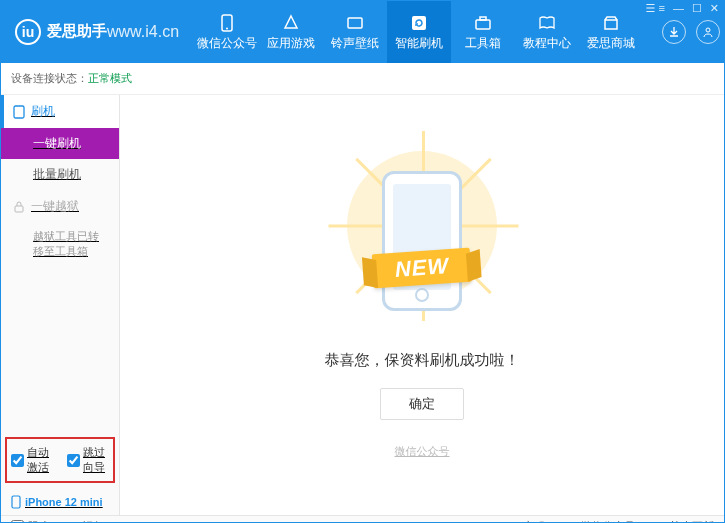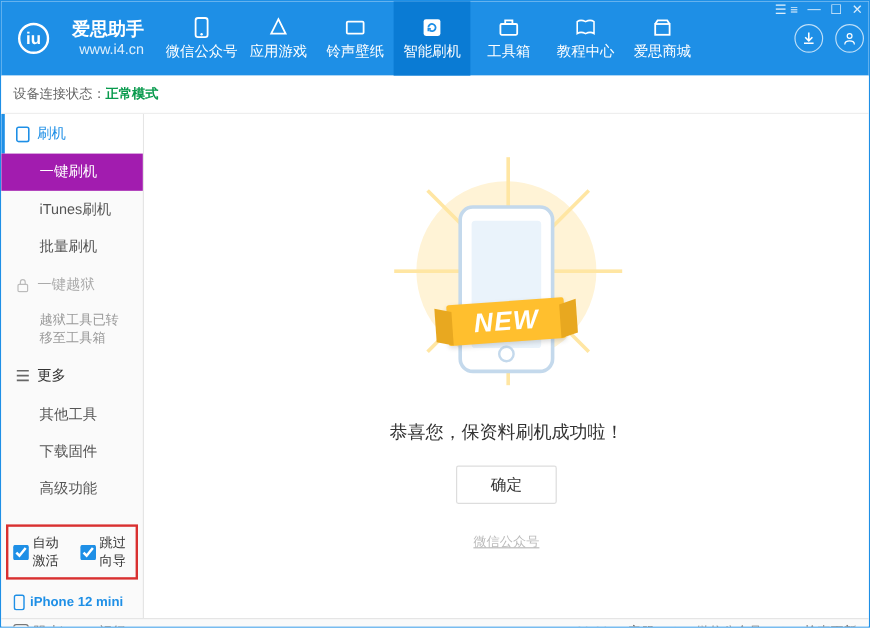--- a/index.html
+++ b/index.html
@@ -1,34 +1,34 @@
 <!DOCTYPE html>
 <html><head>
 <meta charset="utf-8">
 <style>
 * { margin: 0; padding: 0; box-sizing: border-box; }
 body { font-family: "Microsoft YaHei", sans-serif; font-size: 12px; background: #fff; width: 725px; height: 523px; overflow: hidden; border: 1px solid #1e8fe6; }
 .header { background: #1e8fe6; color: #fff; height: 62px; display: flex; align-items: center; padding: 0 4px 0 14px; }
 .logo-area { display: flex; align-items: center; margin-right: 16px; }
 .logo-circle { width: 26px; height: 26px; border: 2px solid #fff; border-radius: 50%; display: flex; align-items: center; justify-content: center; font-weight: bold; font-size: 14px; margin-right: 6px; }
-.logo-text { display: flex; flex-direction: column; line-height: 1.2; align-items: flex-end; }
+.logo-text { display: flex; line-height: 1.2; }
 .logo-title { font-size: 15px; font-weight: bold; }
-.logo-url { font-size: 12px; opacity: 0.85; margin-left: 19px; }
+.logo-url { font-size: 16px; opacity: 0.85; }
 .nav { display: flex; flex: 1; }
 .nav-item { width: 64px; height: 62px; display: flex; flex-direction: column; align-items: center; justify-content: center; font-size: 12px; cursor: pointer; }
 .nav-item.active { background: #0a7bd4; text-align: center; }
 .nav-icon { width: 20px; height: 20px; margin-bottom: 2px; display: flex; align-items: center; justify-content: center; }
 .header-right { display: flex; align-items: center; gap: 10px; }
 .circle-btn { width: 24px; height: 24px; border: 1.5px solid rgba(255,255,255,0.7); border-radius: 50%; display: flex; align-items: center; justify-content: center; cursor: pointer; }
 .win-controls { position: absolute; top: 2px; right: 6px; display: flex; gap: 8px; font-size: 11px; color: rgba(255,255,255,0.85); }
 .win-controls span { cursor: pointer; }
 .body { display: flex; height: 420px; }
-.sidebar { width: 119px; border-right: 1px solid #e5e5e5; display: flex; flex-direction: column; background: #fafafa; }
+.sidebar { width: 119px; border-right: 1px solid #e5e5e5; display: flex; flex-direction: column; background: #fafafa; text-decoration: underline; }
 .status-bar { padding: 8px 10px; font-size: 11px; color: #666; border-bottom: 1px solid #eee; background: #fff; }
-.status-bar .ok { color: #0a9b4e; font-weight: bold; }
+.status-bar .ok { color: #0a9b4e; font-weight: normal; }
 .side-group { }
 .side-head { display: flex; align-items: center; padding: 8px 12px; color: #333; gap: 6px; cursor: pointer; }
 .side-head.active { color: #1e8fe6; border-left: 3px solid #1e8fe6; padding-left: 9px; background: #fff; }
 .side-head.locked { color: #aaa; }
 .sub-item { padding: 7px 12px 7px 32px; font-size: 12px; color: #555; cursor: pointer; }
 .sub-item.active { background: #a21caf; color: #fff; }
 .sub-note { padding: 6px 12px 6px 32px; font-size: 11px; color: #999; line-height: 1.4; }
 .red-box { border: 2px solid #d93030; margin: 6px 4px; padding: 6px 4px; display: flex; gap: 14px; font-size: 11px; }
 .red-box label { display: flex; align-items: center; gap: 3px; color: #333; }
 .red-box input { accent-color: #1e8fe6; }
@@ -159,47 +159,33 @@
     <div class="side-group">
       <div class="side-head active">
         <span>
             <svg width="12" height="14">
               <rect x="1" y="1" width="10" height="12" rx="1.5" fill="none" stroke="#1e8fe6" stroke-width="1.3"></rect>
             </svg>
           </span>
         <span>刷机</span>
       </div>
       <div class="sub-item active">一键刷机</div>
-      <div class="sub-item">iTunes刷机</div>
       <div class="sub-item">批量刷机</div>
     </div>
     <div class="side-group">
       <div class="side-head locked">
         <span>
             <svg width="12" height="12">
               <rect x="2" y="5" width="8" height="6" rx="1" fill="none" stroke="#bbb"></rect>
               <path d="M4 5V3a2 2 0 0 1 4 0v2" fill="none" stroke="#bbb"></path>
             </svg>
           </span>
         <span>一键越狱</span>
       </div>
       <div class="sub-note">越狱工具已转移至工具箱</div>
-    </div>
-    <div class="side-group">
-      <div class="side-head">
-        <span>
-            <svg width="12" height="12">
-              <path d="M1 2h10M1 6h10M1 10h10" stroke="#666" stroke-width="1.3"></path>
-            </svg>
-          </span>
-        <span>更多</span>
-      </div>
-      <div class="sub-item">其他工具</div>
-      <div class="sub-item">下载固件</div>
-      <div class="sub-item">高级功能</div>
     </div>
     <div style="flex:1"></div>
     <div class="red-box">
       <label>
           <input type="checkbox" checked="" style="">
           <span>自动激活</span>
         </label>
       <label>
           <input type="checkbox" checked="" style="">
           <span>跳过向导</span>

